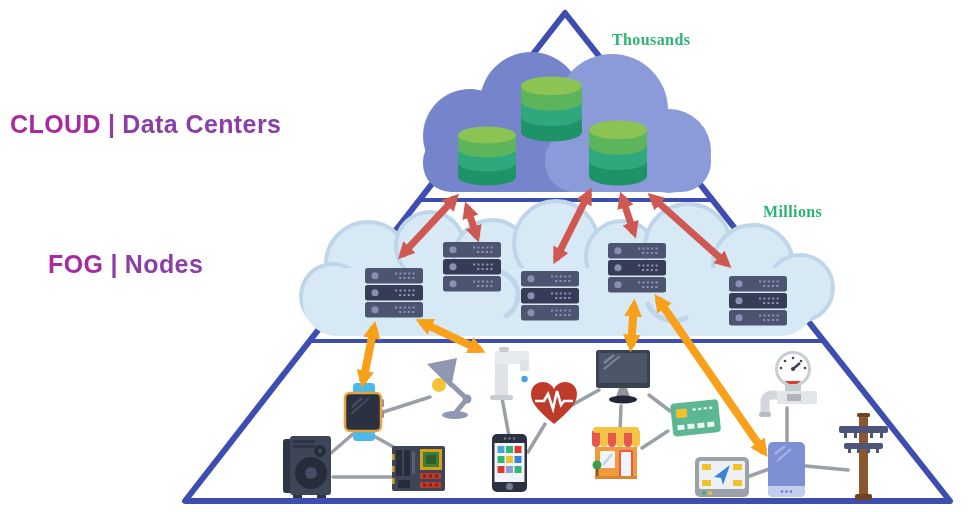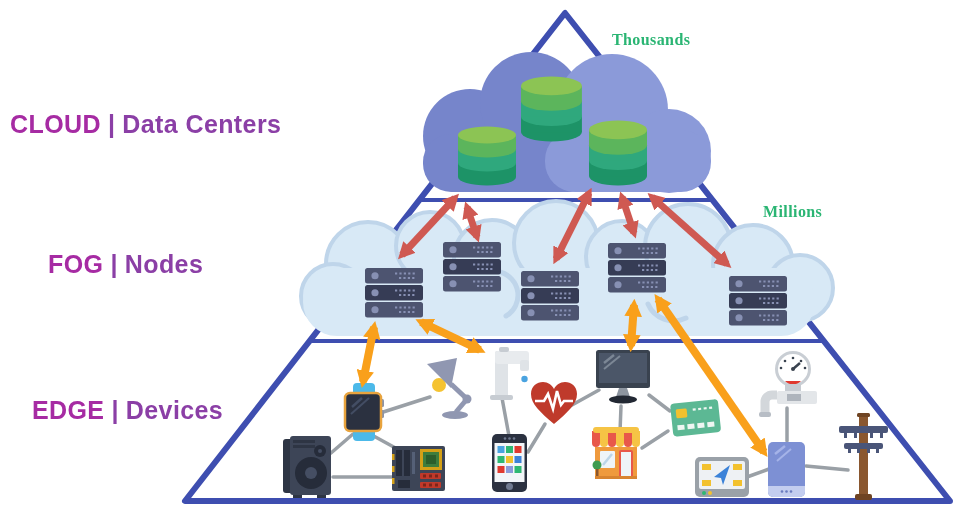--- a/index.html
+++ b/index.html
@@ -317,20 +317,17 @@
     <line class="arrow-or" x1="658" y1="299" x2="764" y2="452" marker-start="url(#ah-or)" marker-end="url(#ah-or)"></line>
   </g>
 </svg>
 
   <div class="label" style="left:10px;top:110px;">
     <span class="tier">CLOUD</span><span class="sep">|</span><span class="desc">Data Centers</span>
   </div>
   <div class="label" style="left:48px;top:250px;">
     <span class="tier">FOG</span><span class="sep">|</span><span class="desc">Nodes</span>
   </div>
-  <div class="label" style="left:32px;top:396px;">
-    <span class="tier">EDGE</span><span class="sep">|</span><span class="desc">Devices</span>
-  </div>
 
   <div class="scale" style="left:612px;top:31px;">Thousands</div>
   <div class="scale" style="left:737px;top:203px;margin-left:26px;">Millions</div>
 
 </div>
 
 </body></html>

